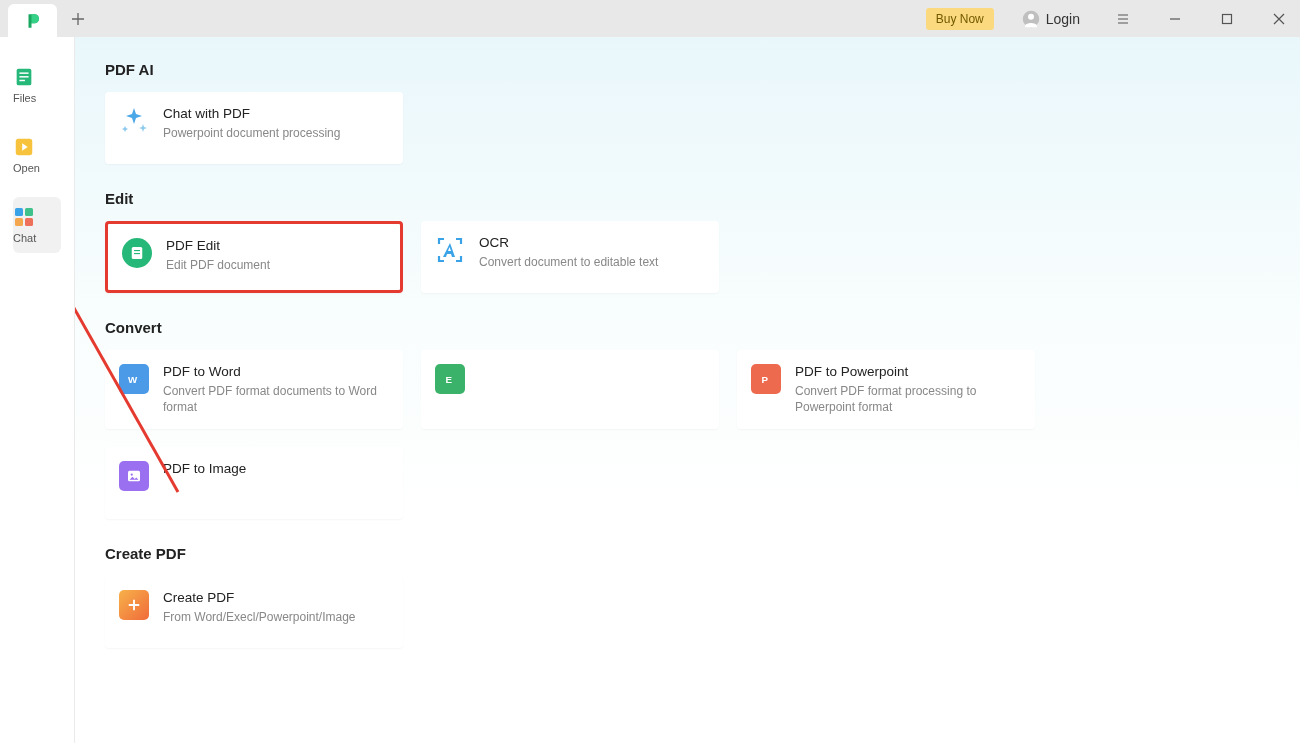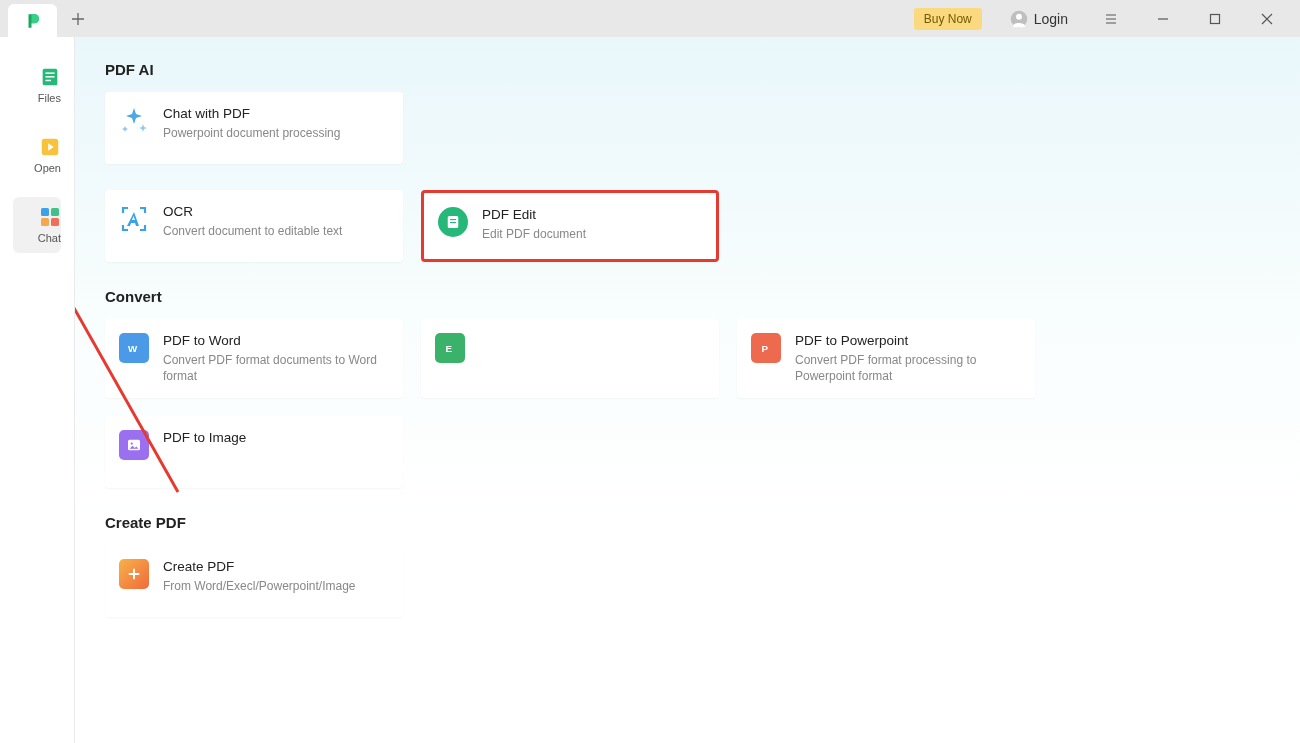--- a/index.html
+++ b/index.html
@@ -44,21 +44,21 @@
   height: 26px;
   display: flex; align-items: center; justify-content: center;
   color: #666;
   font-size: 18px;
   cursor: pointer;
 }
 .titlebar-right {
   display: flex;
   align-items: center;
   height: 100%;
-  padding-right: 18px;
+  padding-right: 6px;
   gap: 22px;
   text-align: center;
 }
 .buy-now {
   background: #fbd97e;
   color: #725900;
   font-weight: 500;
   padding: 4px 10px;
   border-radius: 3px;
   font-size: 12px;
@@ -95,21 +95,21 @@
   flex-direction: column;
   align-items: center;
   padding-top: 20px;
   gap: 14px;
 }
 .side-item {
   width: 48px;
   height: 56px;
   display: flex;
   flex-direction: column;
-  align-items: flex-end;
+  align-items: flex-start;
   justify-content: center;
   gap: 4px;
   border-radius: 6px;
   cursor: pointer;
   font-size: 11px;
   color: #555;
 }
 .side-item.active {
   background: #f1f1f1;
 }
@@ -285,46 +285,47 @@
           </div>
           <div class="card-body">
             <div class="card-title">Chat with PDF</div>
             <div class="card-desc">Powerpoint document processing</div>
           </div>
         </div>
       </div>
     </div>
 
     <div class="section">
+      <div class="section-title">Edit</div>
       <div class="card-row">
+        <div class="card highlight">
+          <div class="card-icon" style="background:#26b879;border-radius:50%;">
+            <svg width="18" height="18" viewBox="0 0 24 24">
+                <rect x="5" y="4" width="14" height="16" rx="2" fill="#fff"></rect>
+                <rect x="8" y="8" width="8" height="1.5" fill="#26b879"></rect>
+                <rect x="8" y="12" width="8" height="1.5" fill="#26b879"></rect>
+              </svg>
+          </div>
+          <div class="card-body">
+            <div class="card-title">PDF Edit</div>
+            <div class="card-desc">Edit PDF document</div>
+          </div>
+        </div>
         <div class="card">
           <div class="card-icon">
             <svg width="30" height="30" viewBox="0 0 30 30">
               <path stroke="#3aa3e8" stroke-width="2.2" fill="none" d="M4 9V4h5M26 9V4h-5M4 21v5h5M26 21v5h-5"></path>
               <path fill="#3aa3e8" d="M15 8l5 14h-3l-1-3h-4l-1 3H8zM13 16h3l-1.5-4z"></path>
             </svg>
           </div>
           <div class="card-body">
             <div class="card-title">OCR</div>
             <div class="card-desc">Convert document to editable text</div>
           </div>
         </div>
-        <div class="card highlight">
-          <div class="card-icon" style="background:#26b879;border-radius:50%;">
-            <svg width="18" height="18" viewBox="0 0 24 24">
-                <rect x="5" y="4" width="14" height="16" rx="2" fill="#fff"></rect>
-                <rect x="8" y="8" width="8" height="1.5" fill="#26b879"></rect>
-                <rect x="8" y="12" width="8" height="1.5" fill="#26b879"></rect>
-              </svg>
-          </div>
-          <div class="card-body">
-            <div class="card-title">PDF Edit</div>
-            <div class="card-desc">Edit PDF document</div>
-          </div>
-        </div>
       </div>
     </div>
 
     <div class="section">
       <div class="section-title">Convert</div>
       <div class="card-row">
         <div class="card">
           <div class="card-icon" style="background:#4a9ae8;">
             <svg width="18" height="18" viewBox="0 0 24 24">
                 <text x="4" y="17" font-size="13" font-weight="700" fill="#fff">W</text>

